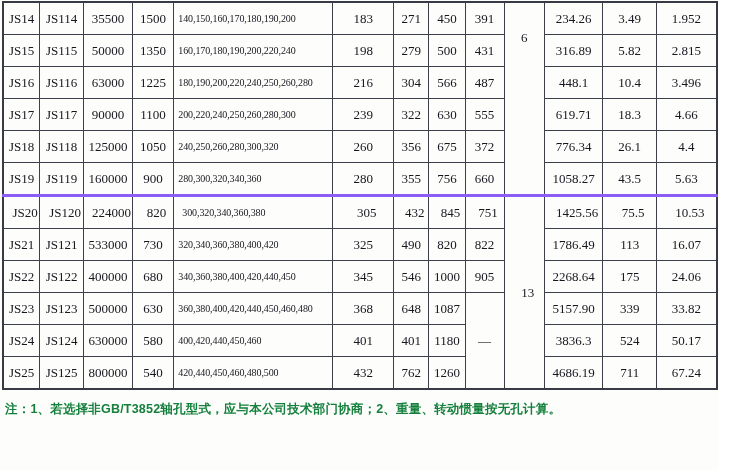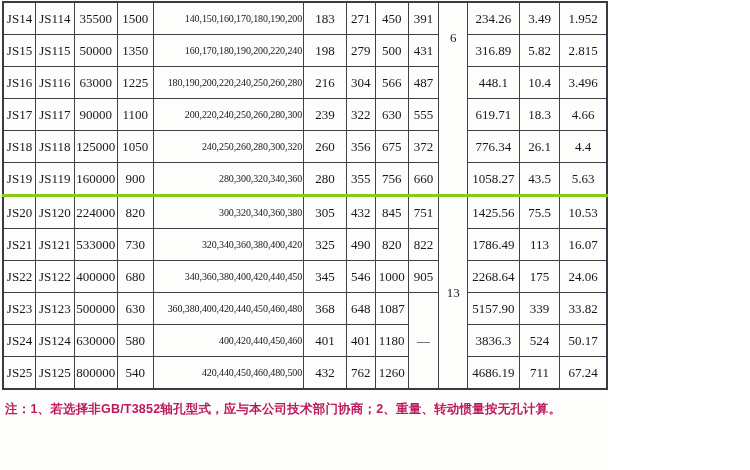--- a/index.html
+++ b/index.html
@@ -2,21 +2,21 @@
 <html><head>
 <meta charset="utf-8">
 <style>
   html, body {
     margin: 0;
     padding: 0;
     background: #ffffff;
   }
   .page {
     position: relative;
-    width: 608px;
+    width: 718px;
     height: 470px;
     background: #fdfdfb;
     overflow: hidden;
     font-family: "Liberation Serif", "DejaVu Serif", serif;
     color: #16161f;
   }
   table.spec {
     position: absolute;
     left: 2px;
     top: 1px;
@@ -29,45 +29,46 @@
     text-align: center;
     vertical-align: middle;
     height: 31px;
     padding: 0 1px;
     font-size: 13px;
     white-space: nowrap;
     overflow: hidden;
     color: #16161f;
   }
   table.spec td.bores {
-    text-align: right;
+    text-align: left;
     padding-left: 4px;
     font-size: 10px;
     letter-spacing: -0.1px;
   }
   table.spec tr.group-start td {
-    border-top: 3px solid #84cc16;
+    border-top: 3px solid #8b5cf6;
+    padding-left: 8px;
   }
   table.spec td.vtop {
     vertical-align: top;
     padding-top: 27px;
   }
   col.c0{width:37px} col.c1{width:44px} col.c2{width:44px} col.c3{width:44px}
   col.c4{width:163px} col.c5{width:68px} col.c6{width:36px} col.c7{width:38px}
   col.c8{width:41px} col.c9{width:44px} col.c10{width:60px} col.c11{width:58px}
   col.c12{width:65px}
   .note {
     position: absolute;
     left: 5px;
     top: 401px;
     width: 740px;
     font-family: "Liberation Sans", "DejaVu Sans", sans-serif;
     font-weight: bold;
     font-size: 12.5px;
-    color: #be185d;
+    color: #15803d;
     letter-spacing: 0.2px;
     white-space: nowrap;
   }
 </style>
 </head>
 <body>
 
 <div class="page">
 
   <table class="spec">

